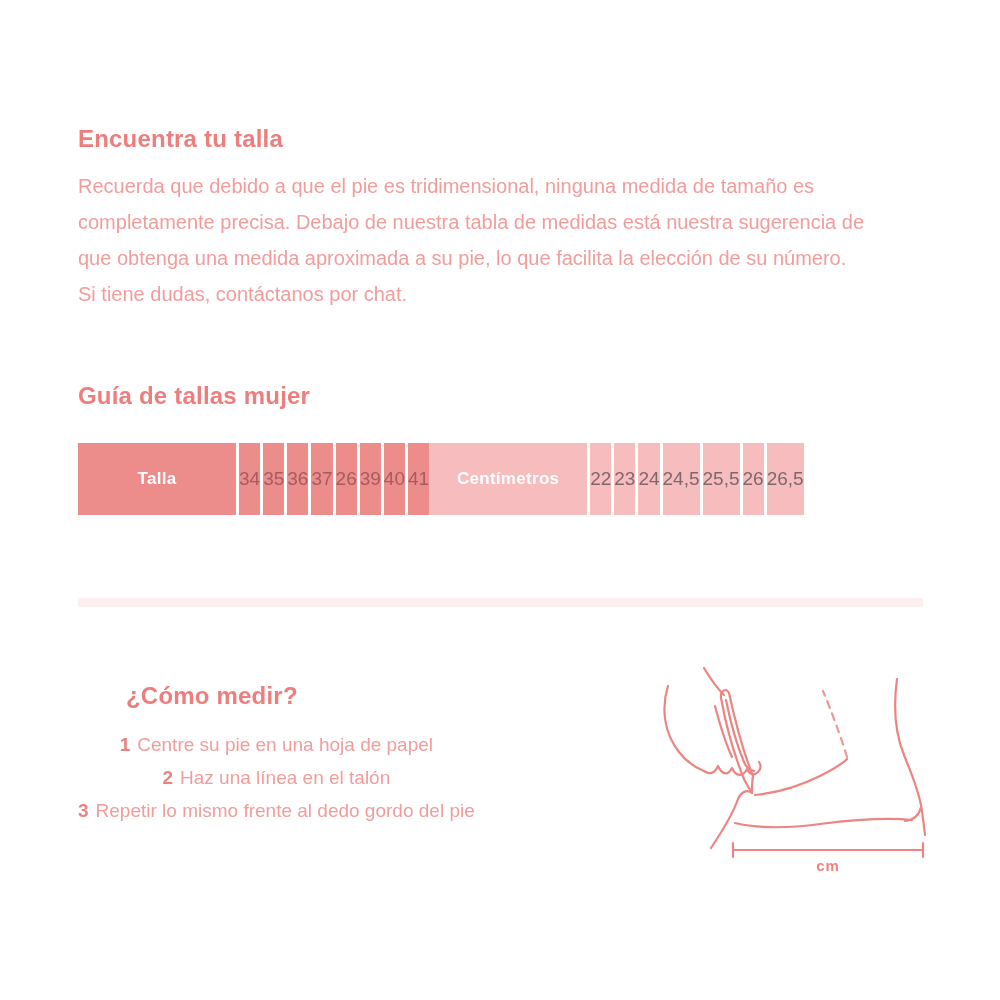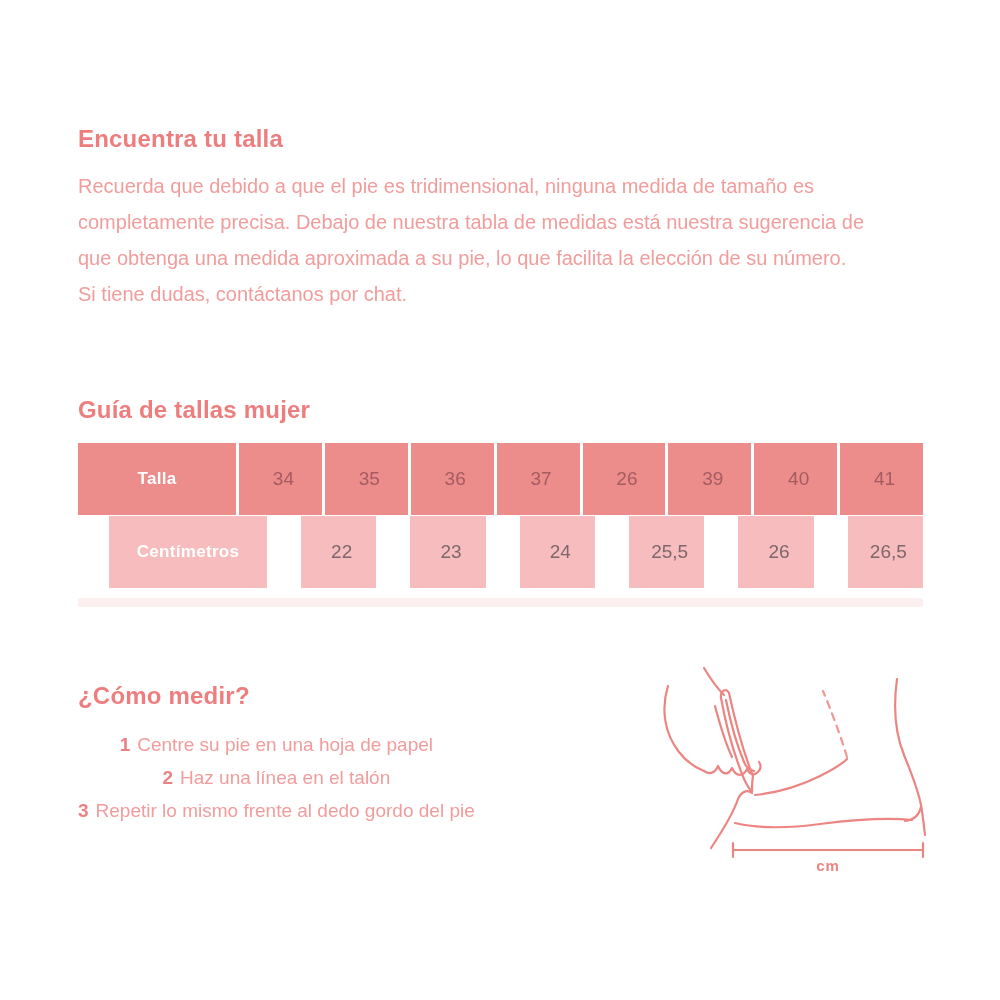--- a/index.html
+++ b/index.html
@@ -23,44 +23,44 @@
     overflow:hidden;
     text-decoration:underline;
   }
   .h-title{
     position:absolute;left:78px;margin:0;
     font-size:24px;font-weight:700;letter-spacing:.2px;
     color:var(--heading-color,#EE7D7D);
     line-height:30px;white-space:nowrap;
   }
   #find-size-title{top:124px;}
-  #guide-title{top:395px;}
-  #measure-title{top:681px;}
+  #guide-title{top:381px;}
+  #measure-title{top:681px;margin-left:48px;}
   .para{
     position:absolute;left:78px;top:168px;
     font-size:20px;line-height:36px;
     color:var(--body-text-color,#F29C9C);
   }
   .para .line{display:block;white-space:nowrap;}
   .size-table{
     position:absolute;left:78px;top:443px;width:845px;
-    display:flex;flex-direction:column;row-gap:1px;
+    display:flex;flex-direction:row;row-gap:1px;
   }
   .t-row{display:flex;column-gap:3px;height:72px;}
   .t-row.header .t-label,.t-row.header .t-cell{background:var(--table-header-bg,#EC8C8B);}
-  .t-row.values .t-label,.t-row.values .t-cell{background:var(--table-value-bg,#F7BCBD);margin-left:31px;}
+  .t-row.values .t-label,.t-row.values .t-cell{background:var(--table-value-bg,#F7BCBD);}
   .t-label{
     width:158px;flex:0 0 158px;
     display:flex;align-items:center;justify-content:center;
     color:var(--table-label-color,#fff);font-size:17px;font-weight:700;letter-spacing:.3px;
   }
   .t-cell{
     flex:1 1 0;
     display:flex;align-items:center;justify-content:center;
-    font-size:19px;font-weight:500;padding-left:6px;
+    font-size:19px;font-weight:500;
   }
   .t-row.header .t-cell{color:var(--table-header-value-color,#A55C61);}
   .t-row.values .t-cell{color:var(--table-value-color,#7E686D);}
   .table-shadow{
     position:absolute;left:78px;top:598px;width:845px;height:9px;
     background:#FCEFEF;border-radius:2px;
   }
   .steps{
     position:absolute;left:78px;top:728px;
     font-size:19px;line-height:33px;
@@ -109,20 +109,21 @@
       <div class="t-cell">26</div>
       <div class="t-cell">39</div>
       <div class="t-cell">40</div>
       <div class="t-cell">41</div>
     </div>
     <div class="t-row values">
       <div class="t-label">Centímetros</div>
       <div class="t-cell">22</div>
       <div class="t-cell">23</div>
       <div class="t-cell">24</div>
+      <div class="t-cell">24,5</div>
       <div class="t-cell">25,5</div>
       <div class="t-cell">26</div>
       <div class="t-cell">26,5</div>
     </div>
   </div>
   <div class="table-shadow"></div>
 
   <h2 class="h-title" id="measure-title">¿Cómo medir?</h2>
 
   <div class="steps">

